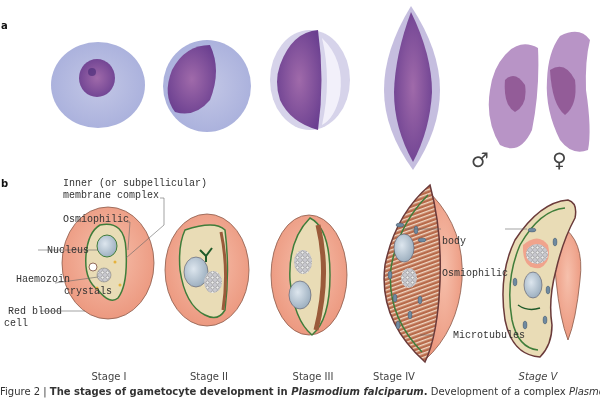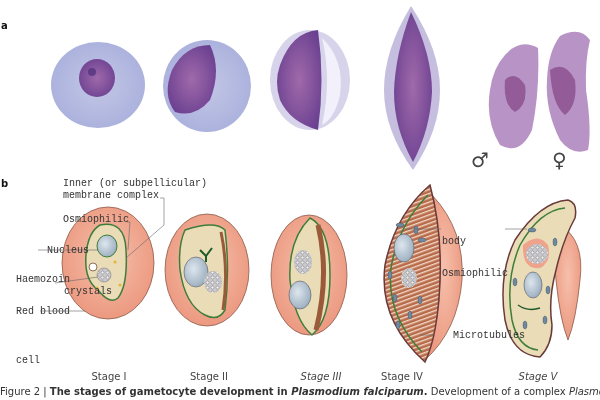--- a/index.html
+++ b/index.html
@@ -152,27 +152,27 @@
 
 <div class="sym" style="left:471px;top:150px;">♂</div>
 <div class="sym" style="left:552px;top:150px;">♀</div>
 
 <div class="label" style="left:63px;top:178px;">Inner (or subpellicular)</div>
 <div class="label" style="left:63px;top:190px;">membrane complex</div>
 <div class="label" style="left:63px;top:214px;">Osmiophilic</div>
 <div class="label" style="left:0px;top:245px;margin-left:47px;">Nucleus</div>
 <div class="label" style="left:16px;top:274px;">Haemozoin</div>
 <div class="label" style="left:16px;top:286px;margin-left:48px;">crystals</div>
-<div class="label" style="left:16px;top:306px;">Red blood</div>
-<div class="label" style="left:16px;top:318px;margin-top:37px;">cell</div>
+<div class="label" style="left:8px;top:306px;">Red blood</div>
+<div class="label" style="left:4px;top:318px;">cell</div>
 <div class="label" style="left:442px;top:224px;margin-top:44px;">Osmiophilic</div>
 <div class="label" style="left:442px;top:236px;">body</div>
 <div class="label" style="left:453px;top:330px;">Microtubules</div>
 
 <div class="stage" style="left:79px;top:371px;">Stage I</div>
 <div class="stage" style="left:179px;top:371px;">Stage II</div>
-<div class="stage" style="left:291px;top:371px;font-style:italic;">Stage III</div>
-<div class="stage" style="left:372px;top:371px;">Stage IV</div>
+<div class="stage" style="left:283px;top:371px;">Stage III</div>
+<div class="stage" style="left:364px;top:371px;">Stage IV</div>
 <div class="stage" style="left:508px;top:371px;font-style:italic;">Stage  V</div>
 
 <div class="caption">
   <span>Figure 2 | </span><b><span>The stages of gametocyte development in </span><i>Plasmodium falciparum</i><span>.</span></b><span>  Development of a complex </span><i>Plasmodium</i>
 </div>
 
 </body></html>

